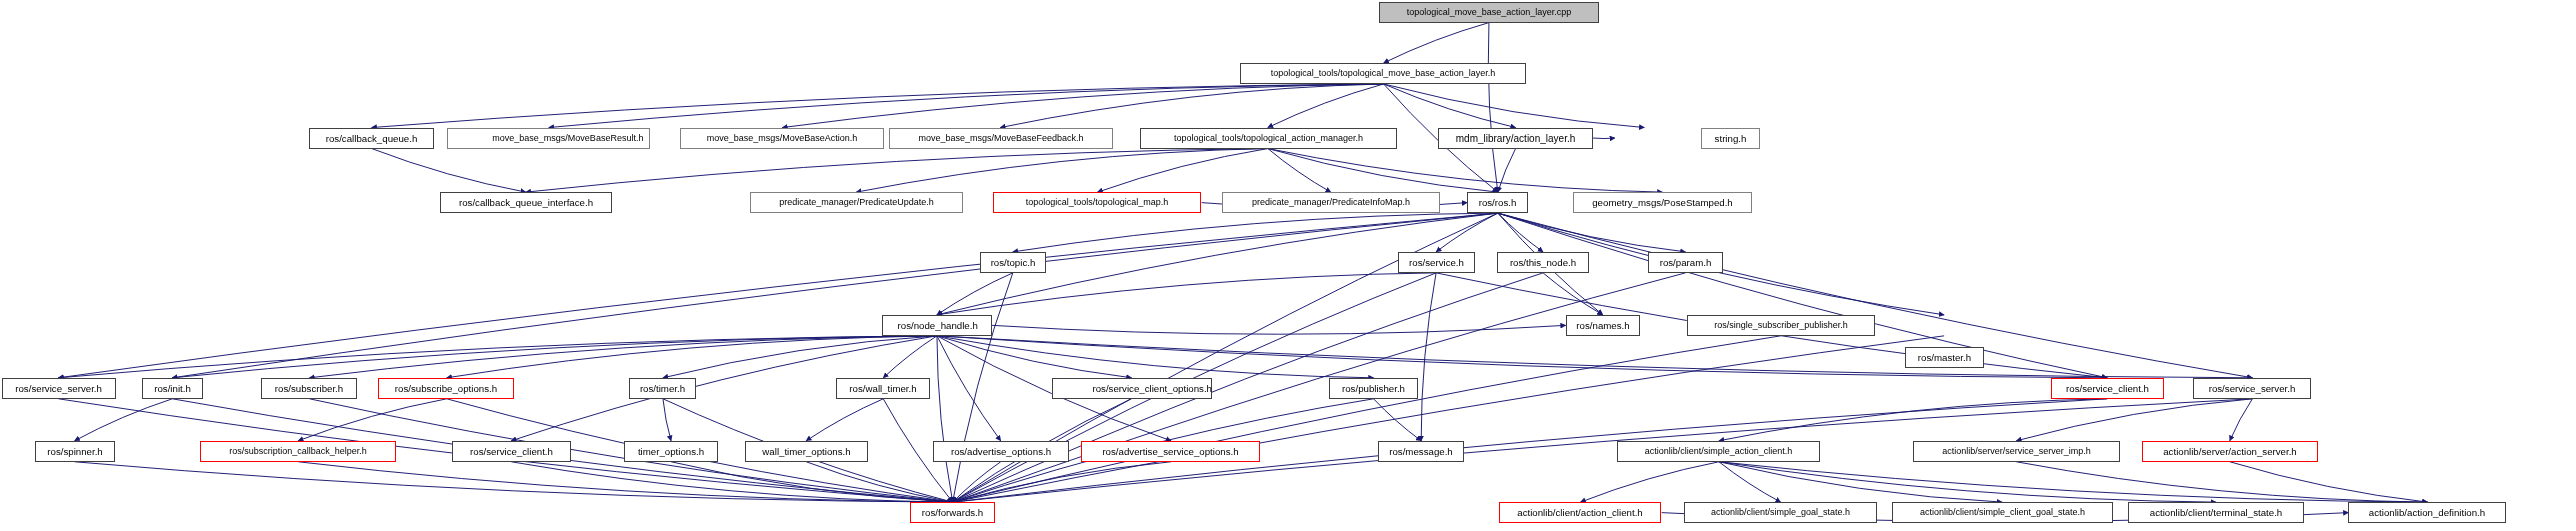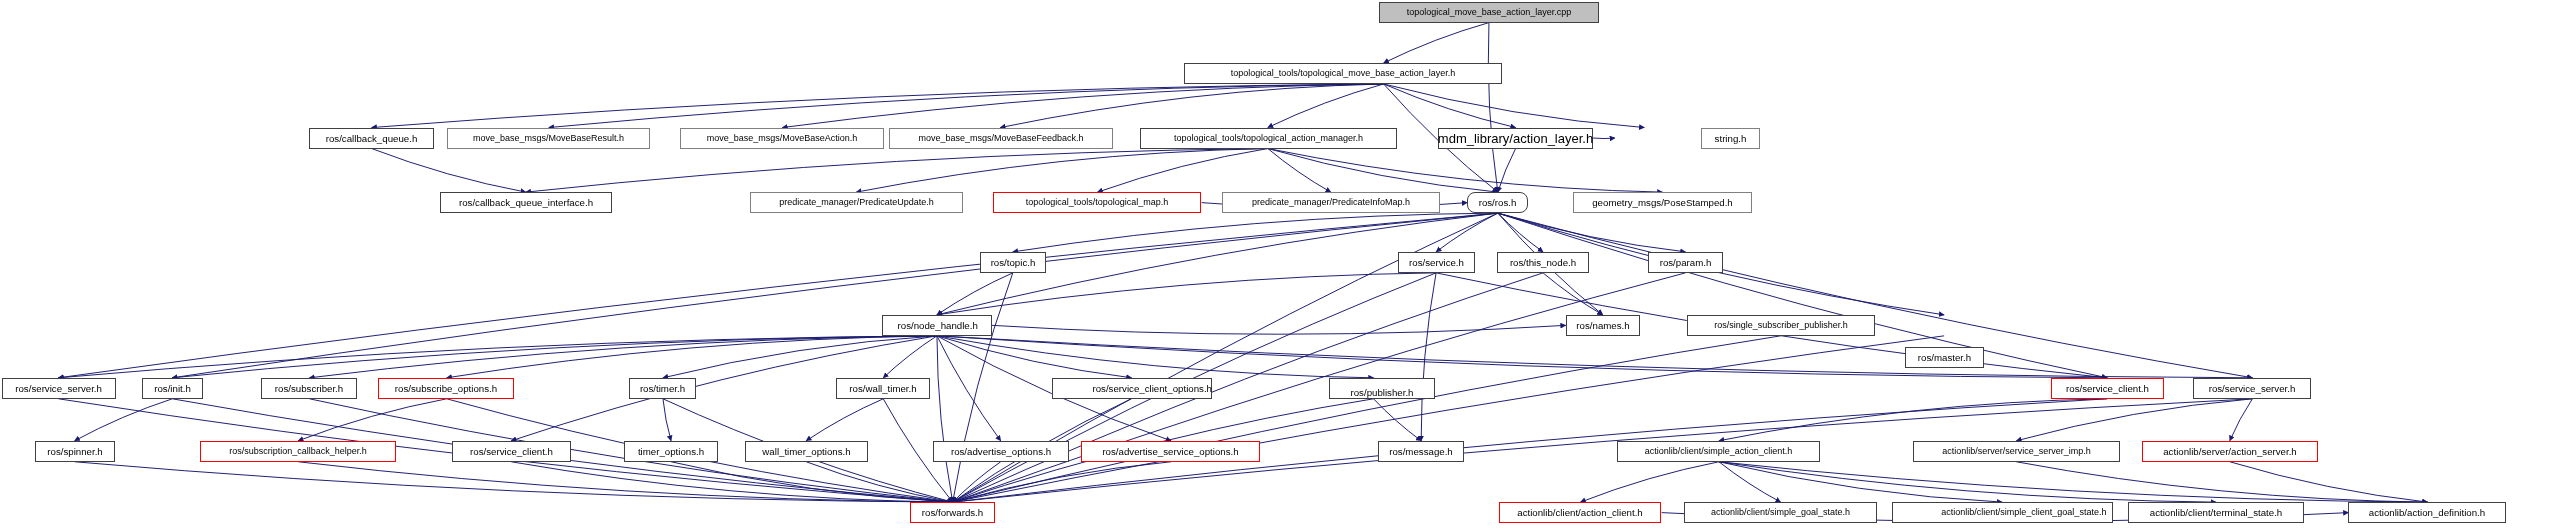--- a/index.html
+++ b/index.html
@@ -155,57 +155,57 @@
         <path d="M 2130 572 Q 2567.7491792025876 618.9644132025593 3008 622" fill="none" stroke="#191970" stroke-width="1.2" marker-end="url(#arrow)"></path>
         <path d="M 2498.5 572 Q 2751.1013422083342 618.8948228970758 3008 622" fill="none" stroke="#191970" stroke-width="1.2" marker-end="url(#arrow)"></path>
         <path d="M 2763 572 Q 2883.25 608.025 3008 622" fill="none" stroke="#191970" stroke-width="1.2" marker-end="url(#arrow)"></path>
         <path d="M 2059 635 Q 2484.5 657 2910 635" fill="none" stroke="#191970" stroke-width="1.2" marker-end="url(#arrow)"></path>
       </g>
   </svg>
   <div id="nodes">
       <div class="node root" style="left: 1379px; top: 1.6px; width: 220px; font-size: 9px;">
         <span>topological_move_base_action_layer.cpp</span>
       </div>
-      <div class="node dark" style="left: 1184px; top: 63px; width: 318px; font-size: 9px;">
+      <div class="node dark" style="left: 1240px; top: 63px; width: 286px; font-size: 9px;">
         <span>topological_tools/topological_move_base_action_layer.h</span>
       </div>
       <div class="node dark" style="left: 309px; top: 128px; width: 125px; font-size: 9.7px;">
         <span>ros/callback_queue.h</span>
       </div>
-      <div class="node grey" style="left: 447px; top: 128px; width: 203px; font-size: 9px;">
+      <div class="node grey" style="left: 447px; top: 128px; width: 203px; font-size: 9px; justify-content: flex-end;">
         <span>move_base_msgs/MoveBaseResult.h</span>
       </div>
       <div class="node grey" style="left: 680px; top: 128px; width: 204px; font-size: 9px;">
         <span>move_base_msgs/MoveBaseAction.h</span>
       </div>
       <div class="node grey" style="left: 889px; top: 128px; width: 224px; font-size: 9px;">
         <span>move_base_msgs/MoveBaseFeedback.h</span>
       </div>
       <div class="node dark" style="left: 1140px; top: 128px; width: 257px; font-size: 9px;">
         <span>topological_tools/topological_action_manager.h</span>
       </div>
-      <div class="node dark" style="left: 1438px; top: 128px; width: 155px; font-size: 13px;">
+      <div class="node dark" style="left: 1438px; top: 128px; width: 155px; font-size: 10px;">
         <span>mdm_library/action_layer.h</span>
       </div>
       <div class="node grey" style="left: 1701px; top: 128px; width: 59px; font-size: 9.7px;">
         <span>string.h</span>
       </div>
       <div class="node dark" style="left: 440px; top: 192px; width: 172px; font-size: 9.7px;">
         <span>ros/callback_queue_interface.h</span>
       </div>
       <div class="node grey" style="left: 750px; top: 192px; width: 213px; font-size: 9px;">
         <span>predicate_manager/PredicateUpdate.h</span>
       </div>
       <div class="node red" style="left: 993px; top: 192px; width: 208px; font-size: 9px;">
         <span>topological_tools/topological_map.h</span>
       </div>
       <div class="node grey" style="left: 1222px; top: 192px; width: 218px; font-size: 9px;">
         <span>predicate_manager/PredicateInfoMap.h</span>
       </div>
-      <div class="node dark" style="left: 1467px; top: 192px; width: 61px; font-size: 9.7px; border-radius: 8px;">
+      <div class="node dark" style="left: 1467px; top: 192px; width: 61px; font-size: 9.7px;">
         <span>ros/ros.h</span>
       </div>
       <div class="node grey" style="left: 1573px; top: 192px; width: 179px; font-size: 9.7px;">
         <span>geometry_msgs/PoseStamped.h</span>
       </div>
       <div class="node dark" style="left: 980px; top: 252px; width: 66px; font-size: 9.7px;">
         <span>ros/topic.h</span>
       </div>
       <div class="node dark" style="left: 1398px; top: 252px; width: 77px; font-size: 9.7px;">
         <span>ros/service.h</span>
@@ -242,21 +242,21 @@
       </div>
       <div class="node dark" style="left: 629px; top: 378px; width: 67px; font-size: 9.7px;">
         <span>ros/timer.h</span>
       </div>
       <div class="node dark" style="left: 836px; top: 378px; width: 94px; font-size: 9.7px;">
         <span>ros/wall_timer.h</span>
       </div>
       <div class="node dark" style="left: 1052px; top: 378px; width: 160px; font-size: 9.7px; padding-left: 46px;">
         <span>ros/service_client_options.h</span>
       </div>
-      <div class="node dark" style="left: 1329px; top: 378px; width: 106px; font-size: 9.7px; align-items: flex-end;">
+      <div class="node dark" style="left: 1329px; top: 378px; width: 89px; font-size: 9.7px;">
         <span>ros/publisher.h</span>
       </div>
       <div class="node red" style="left: 2051px; top: 378px; width: 113px; font-size: 9.7px;">
         <span>ros/service_client.h</span>
       </div>
       <div class="node dark" style="left: 2193px; top: 378px; width: 118px; font-size: 9.7px;">
         <span>ros/service_server.h</span>
       </div>
       <div class="node dark" style="left: 35px; top: 441px; width: 80px; font-size: 9.7px;">
         <span>ros/spinner.h</span>
@@ -293,21 +293,21 @@
       </div>
       <div class="node red" style="left: 910px; top: 502px; width: 85px; font-size: 9.7px;">
         <span>ros/forwards.h</span>
       </div>
       <div class="node red" style="left: 1499px; top: 502px; width: 162px; font-size: 9.7px;">
         <span>actionlib/client/action_client.h</span>
       </div>
       <div class="node dark" style="left: 1684px; top: 502px; width: 193px; font-size: 9px;">
         <span>actionlib/client/simple_goal_state.h</span>
       </div>
-      <div class="node dark" style="left: 1892px; top: 502px; width: 221px; font-size: 9px; justify-content: flex-end;">
+      <div class="node dark" style="left: 1892px; top: 502px; width: 221px; font-size: 9px;">
         <span>actionlib/client/simple_client_goal_state.h</span>
       </div>
       <div class="node dark" style="left: 2128px; top: 502px; width: 176px; font-size: 9.7px;">
         <span>actionlib/client/terminal_state.h</span>
       </div>
       <div class="node dark" style="left: 2348px; top: 502px; width: 158px; font-size: 9.7px;">
         <span>actionlib/action_definition.h</span>
       </div>
     </div>
 </div>

